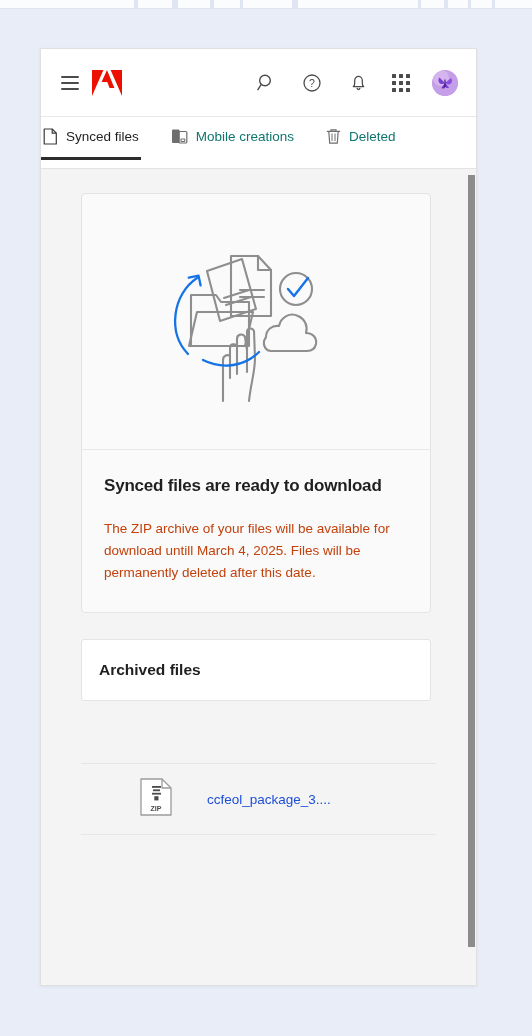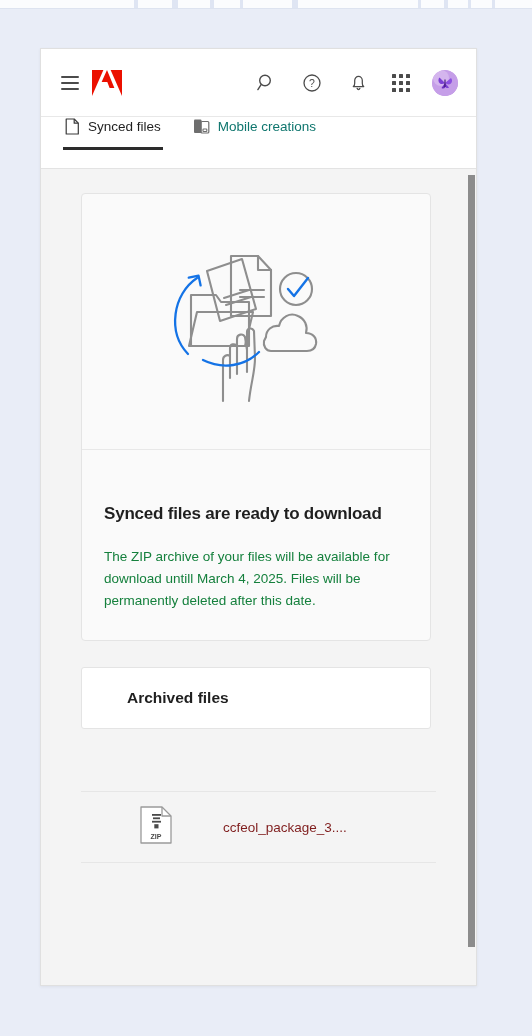--- a/index.html
+++ b/index.html
@@ -110,22 +110,21 @@
     background: radial-gradient(circle at 35% 30%, #d9b9ee 0%, #c79ee6 55%, #b284d8 100%);
     display: block;
   }
 
   
   .tabbar {
     height: 52px;
     background: #ffffff;
     border-bottom: 1px solid #e3e3e3;
     display: flex;
-    align-items: flex-start;
-    padding-left: 22px;
+    align-items: center;
     gap: 28px;
   }
   .tab {
     display: flex;
     align-items: center;
     gap: 8px;
     padding: 0 2px 12px 2px;
     font-size: 13.5px;
     color: #0f766e;
     cursor: pointer;
@@ -166,62 +165,60 @@
     justify-content: center;
     border-bottom: 1px solid #e8e8e8;
   }
   .hero-body { padding: 26px 22px 28px 22px; }
   .hero-title {
     font-size: 17px;
     font-weight: bold;
     color: #1f1f1f;
     letter-spacing: -0.2px;
     margin-bottom: 22px;
-    margin-top: 28px;
   }
   .hero-text {
     font-size: 13.5px;
     line-height: 22px;
-    color: #15803d;
+    color: #c2410c;
   }
 
   
   .archived-card {
     background: #ffffff;
     border: 1px solid #e4e4e4;
     border-radius: 3px;
     width: 350px;
     height: 62px;
     display: flex;
     align-items: center;
     padding-left: 17px;
     margin-bottom: 62px;
   }
   .archived-title {
     font-size: 15.5px;
     font-weight: bold;
     color: #1f1f1f;
-    margin-left: 28px;
   }
 
   
   .file-list { width: 355px; }
   .file-row {
     display: flex;
     align-items: center;
     height: 72px;
     border-top: 1px solid #e6e6e6;
     cursor: pointer;
     padding-left: 58px;
   }
   .file-row:last-child { border-bottom: 1px solid #e6e6e6; }
   .file-name {
     font-size: 13.5px;
-    color: #7f1d1d;
-    margin-left: 50px;
+    color: #1d4ed8;
+    margin-left: 34px;
   }
 
   
   .scroll-track {
     position: absolute;
     right: 0;
     top: 121px;
     width: 9px;
     height: 817px;
     background: #f4f4f4;
@@ -333,20 +330,31 @@
       <span class="ticon">
         <svg width="17" height="17" viewBox="0 0 17 17">
           <rect x="1" y="1.5" width="7.5" height="13.5" rx="1" fill="#6e6e6e"></rect>
           <rect x="8" y="3.5" width="7.8" height="11.5" rx="1" fill="none" stroke="#6e6e6e" stroke-width="1.2"></rect>
           <rect x="10" y="11" width="3.8" height="2.5" rx="0.6" fill="none" stroke="#6e6e6e" stroke-width="1.1"></rect>
         </svg>
       </span>
       <span>Mobile creations</span>
     </div>
 
+    <div class="tab">
+      <span class="ticon">
+        <svg width="15" height="17" viewBox="0 0 15 17">
+          <path d="M1.3 3.3 H13.7" stroke="#6e6e6e" stroke-width="1.2" stroke-linecap="round"></path>
+          <path d="M5 3.3 V1.8 H10 V3.3" fill="none" stroke="#6e6e6e" stroke-width="1.2"></path>
+          <path d="M2.8 3.3 L3.7 15.2 H11.3 L12.2 3.3" fill="none" stroke="#6e6e6e" stroke-width="1.2" stroke-linejoin="round"></path>
+          <path d="M6 6 V12.6 M9 6 V12.6" stroke="#6e6e6e" stroke-width="1" stroke-linecap="round"></path>
+        </svg>
+      </span>
+      <span>Deleted</span>
+    </div>
   </div>
 
   <div class="content-area">
     <div class="content-inner">
 
       <div class="hero-card">
 
         <div class="hero-illustration">
           <svg width="190" height="180" viewBox="0 0 190 180">
             <g fill="none" stroke="#8E8E8E" stroke-width="2.1" stroke-linecap="round" stroke-linejoin="round">

